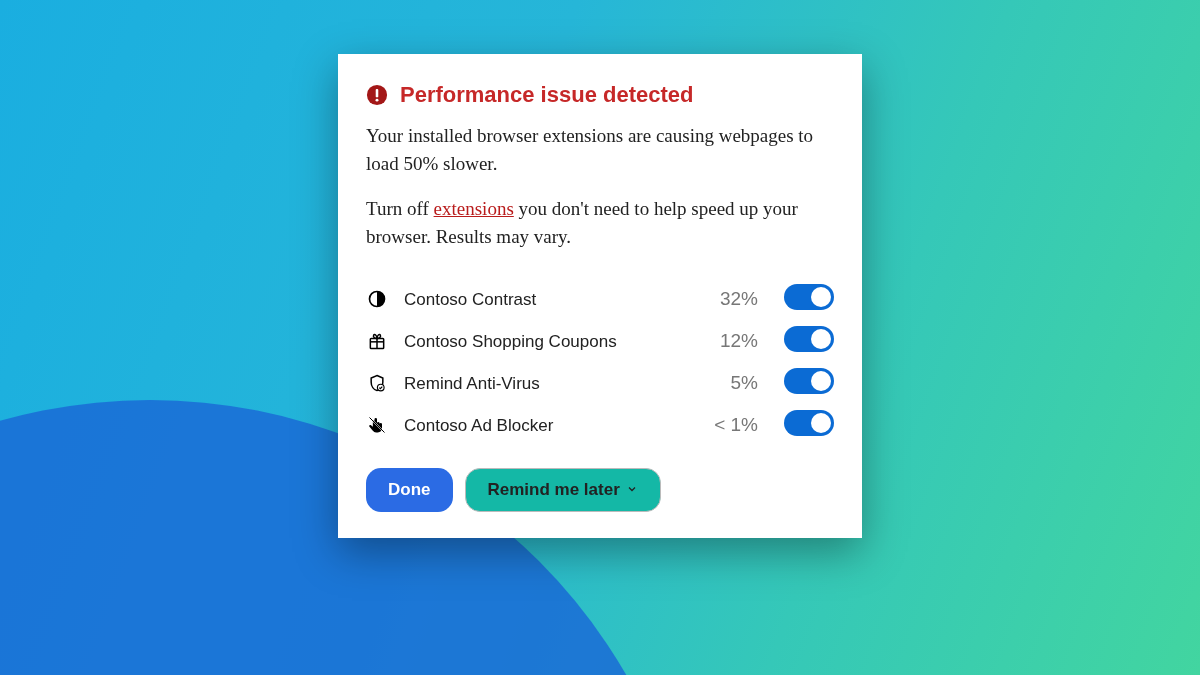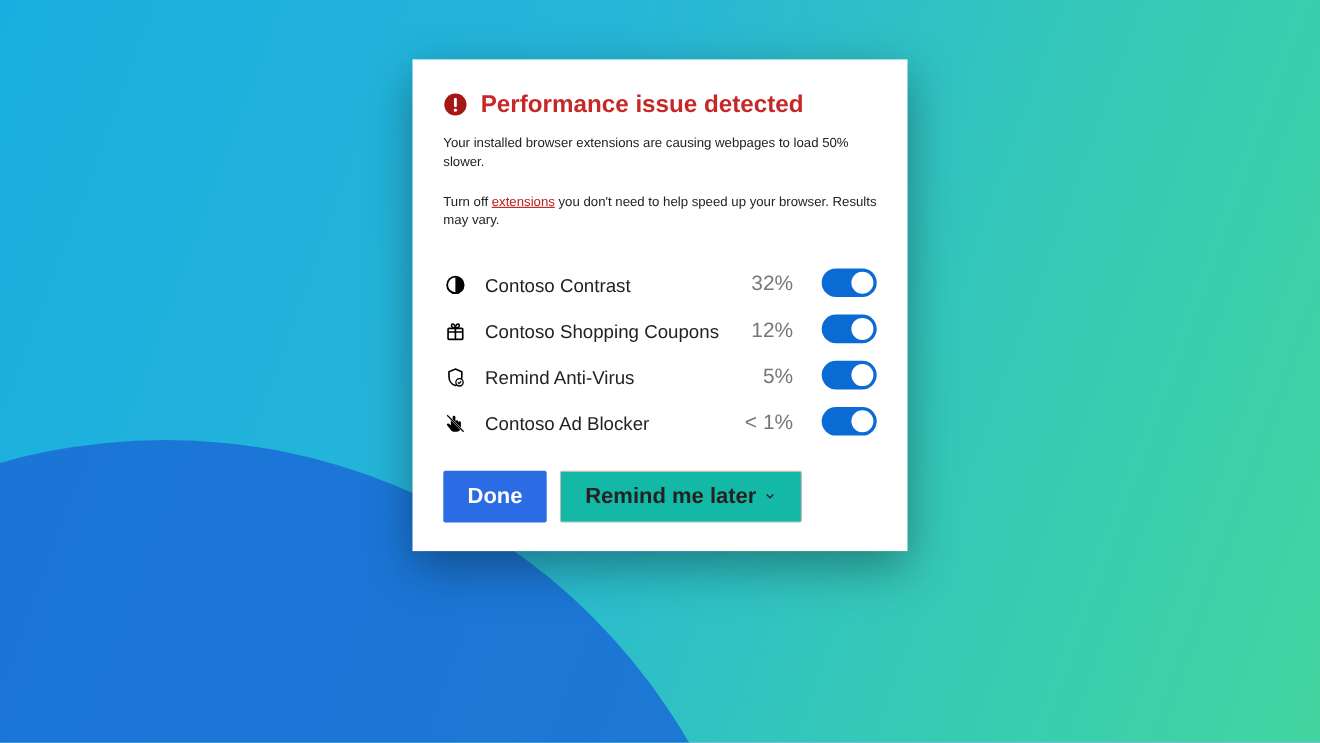--- a/index.html
+++ b/index.html
@@ -20,21 +20,21 @@
     border-radius: 50%;
     left: -400px;
     top: 400px;
     opacity: 0.85;
   }
   .dialog {
     position: absolute;
     top: 54px;
     left: 50%;
     transform: translateX(-50%);
-    width: 450px;
+    width: 524px;
     background: #fff;
     box-shadow: 0 14px 40px rgba(0,0,0,0.35);
     padding: 28px 28px 26px 28px;
   }
   .header-row {
     display: flex;
     align-items: center;
     gap: 12px;
     margin-bottom: 14px;
   }
@@ -42,24 +42,25 @@
     width: 22px;
     height: 22px;
     flex-shrink: 0;
   }
   .title {
     font-size: 22px;
     font-weight: 600;
     color: #c62828;
   }
   .body-text {
-    font-size: 12px;
+    font-size: 19px;
     color: #222;
     line-height: 1.45;
     margin-bottom: 18px;
+    font-family: Liberation Serif, serif;
   }
   .body-text a {
     color: #b91c1c;
     text-decoration: underline;
   }
   .ext-list {
     margin-top: 30px;
     display: flex;
     flex-direction: column;
     gap: 8px;
@@ -106,23 +107,23 @@
     width: 20px;
     height: 20px;
     background: #fff;
     border-radius: 50%;
   }
   .button-row {
     display: flex;
     gap: 12px;
   }
   .btn {
-    font-size: 20px;
+    font-size: 17px;
     font-weight: 600;
-    border-radius: 2px;
+    border-radius: 15px;
     padding: 11px 22px;
     cursor: pointer;
     display: flex;
     align-items: center;
     gap: 6px;
   }
   .btn-primary {
     background: #2b6be4;
     color: #fff;
     border: none;

